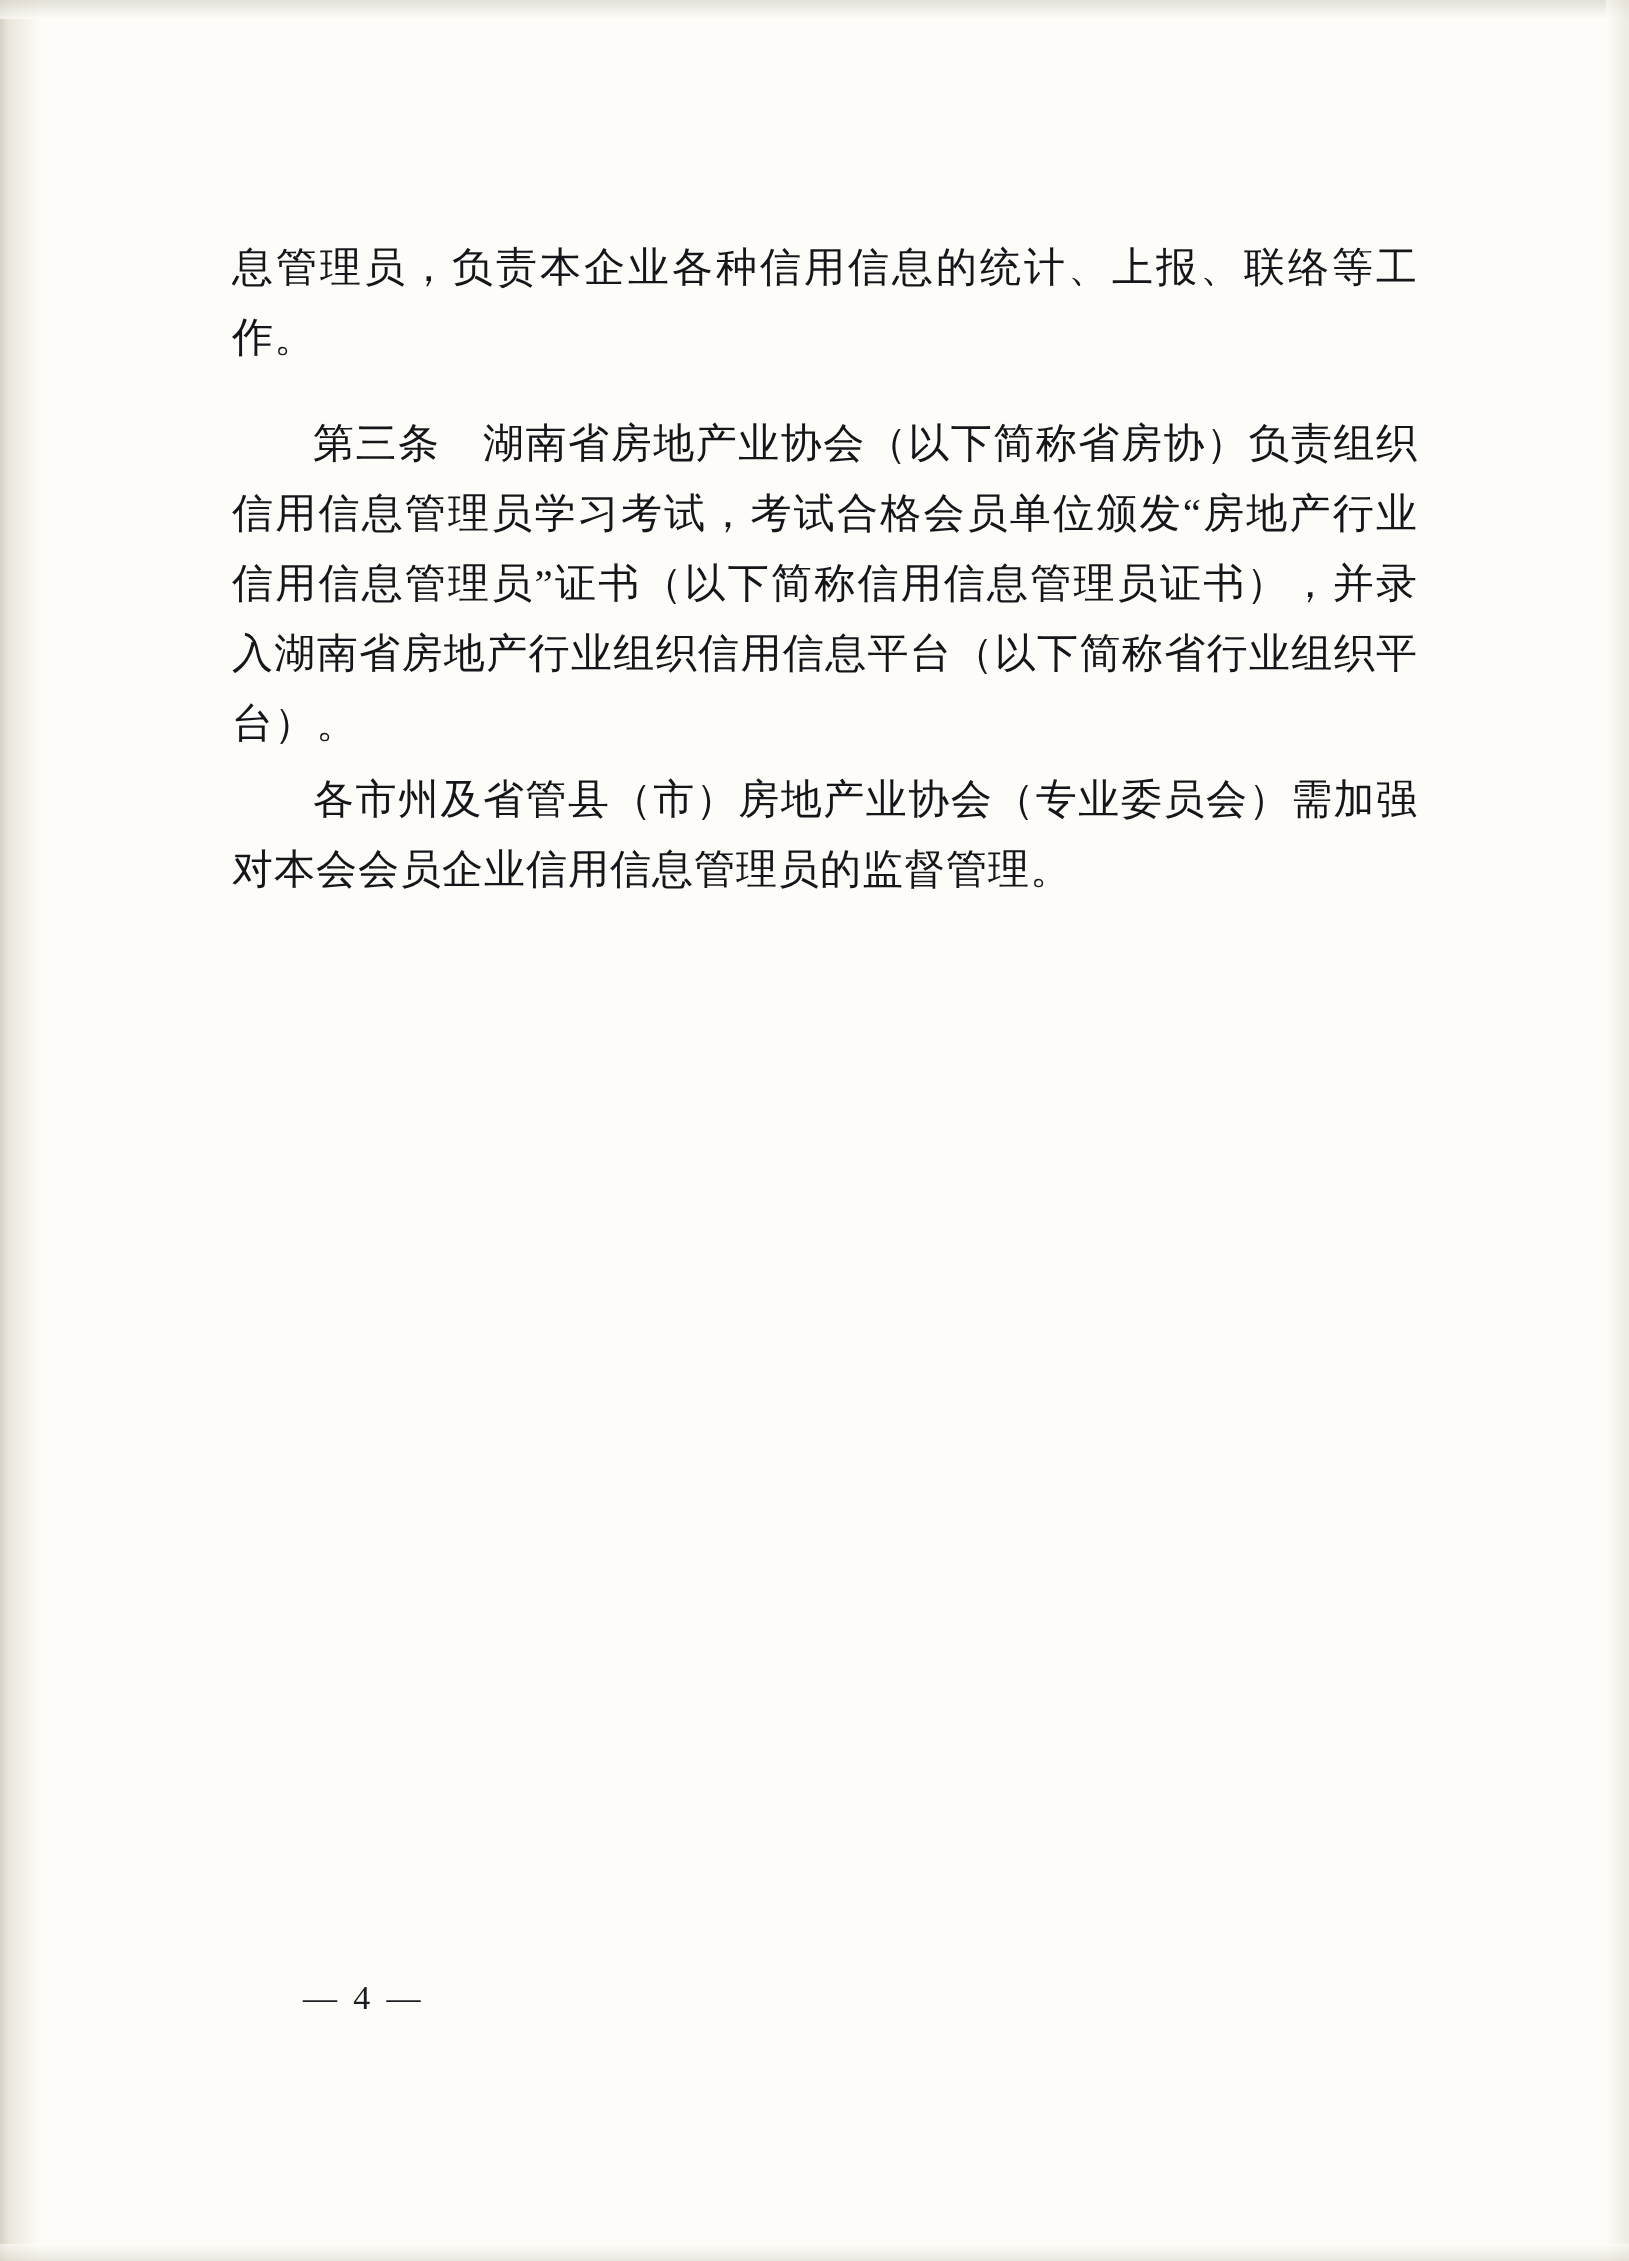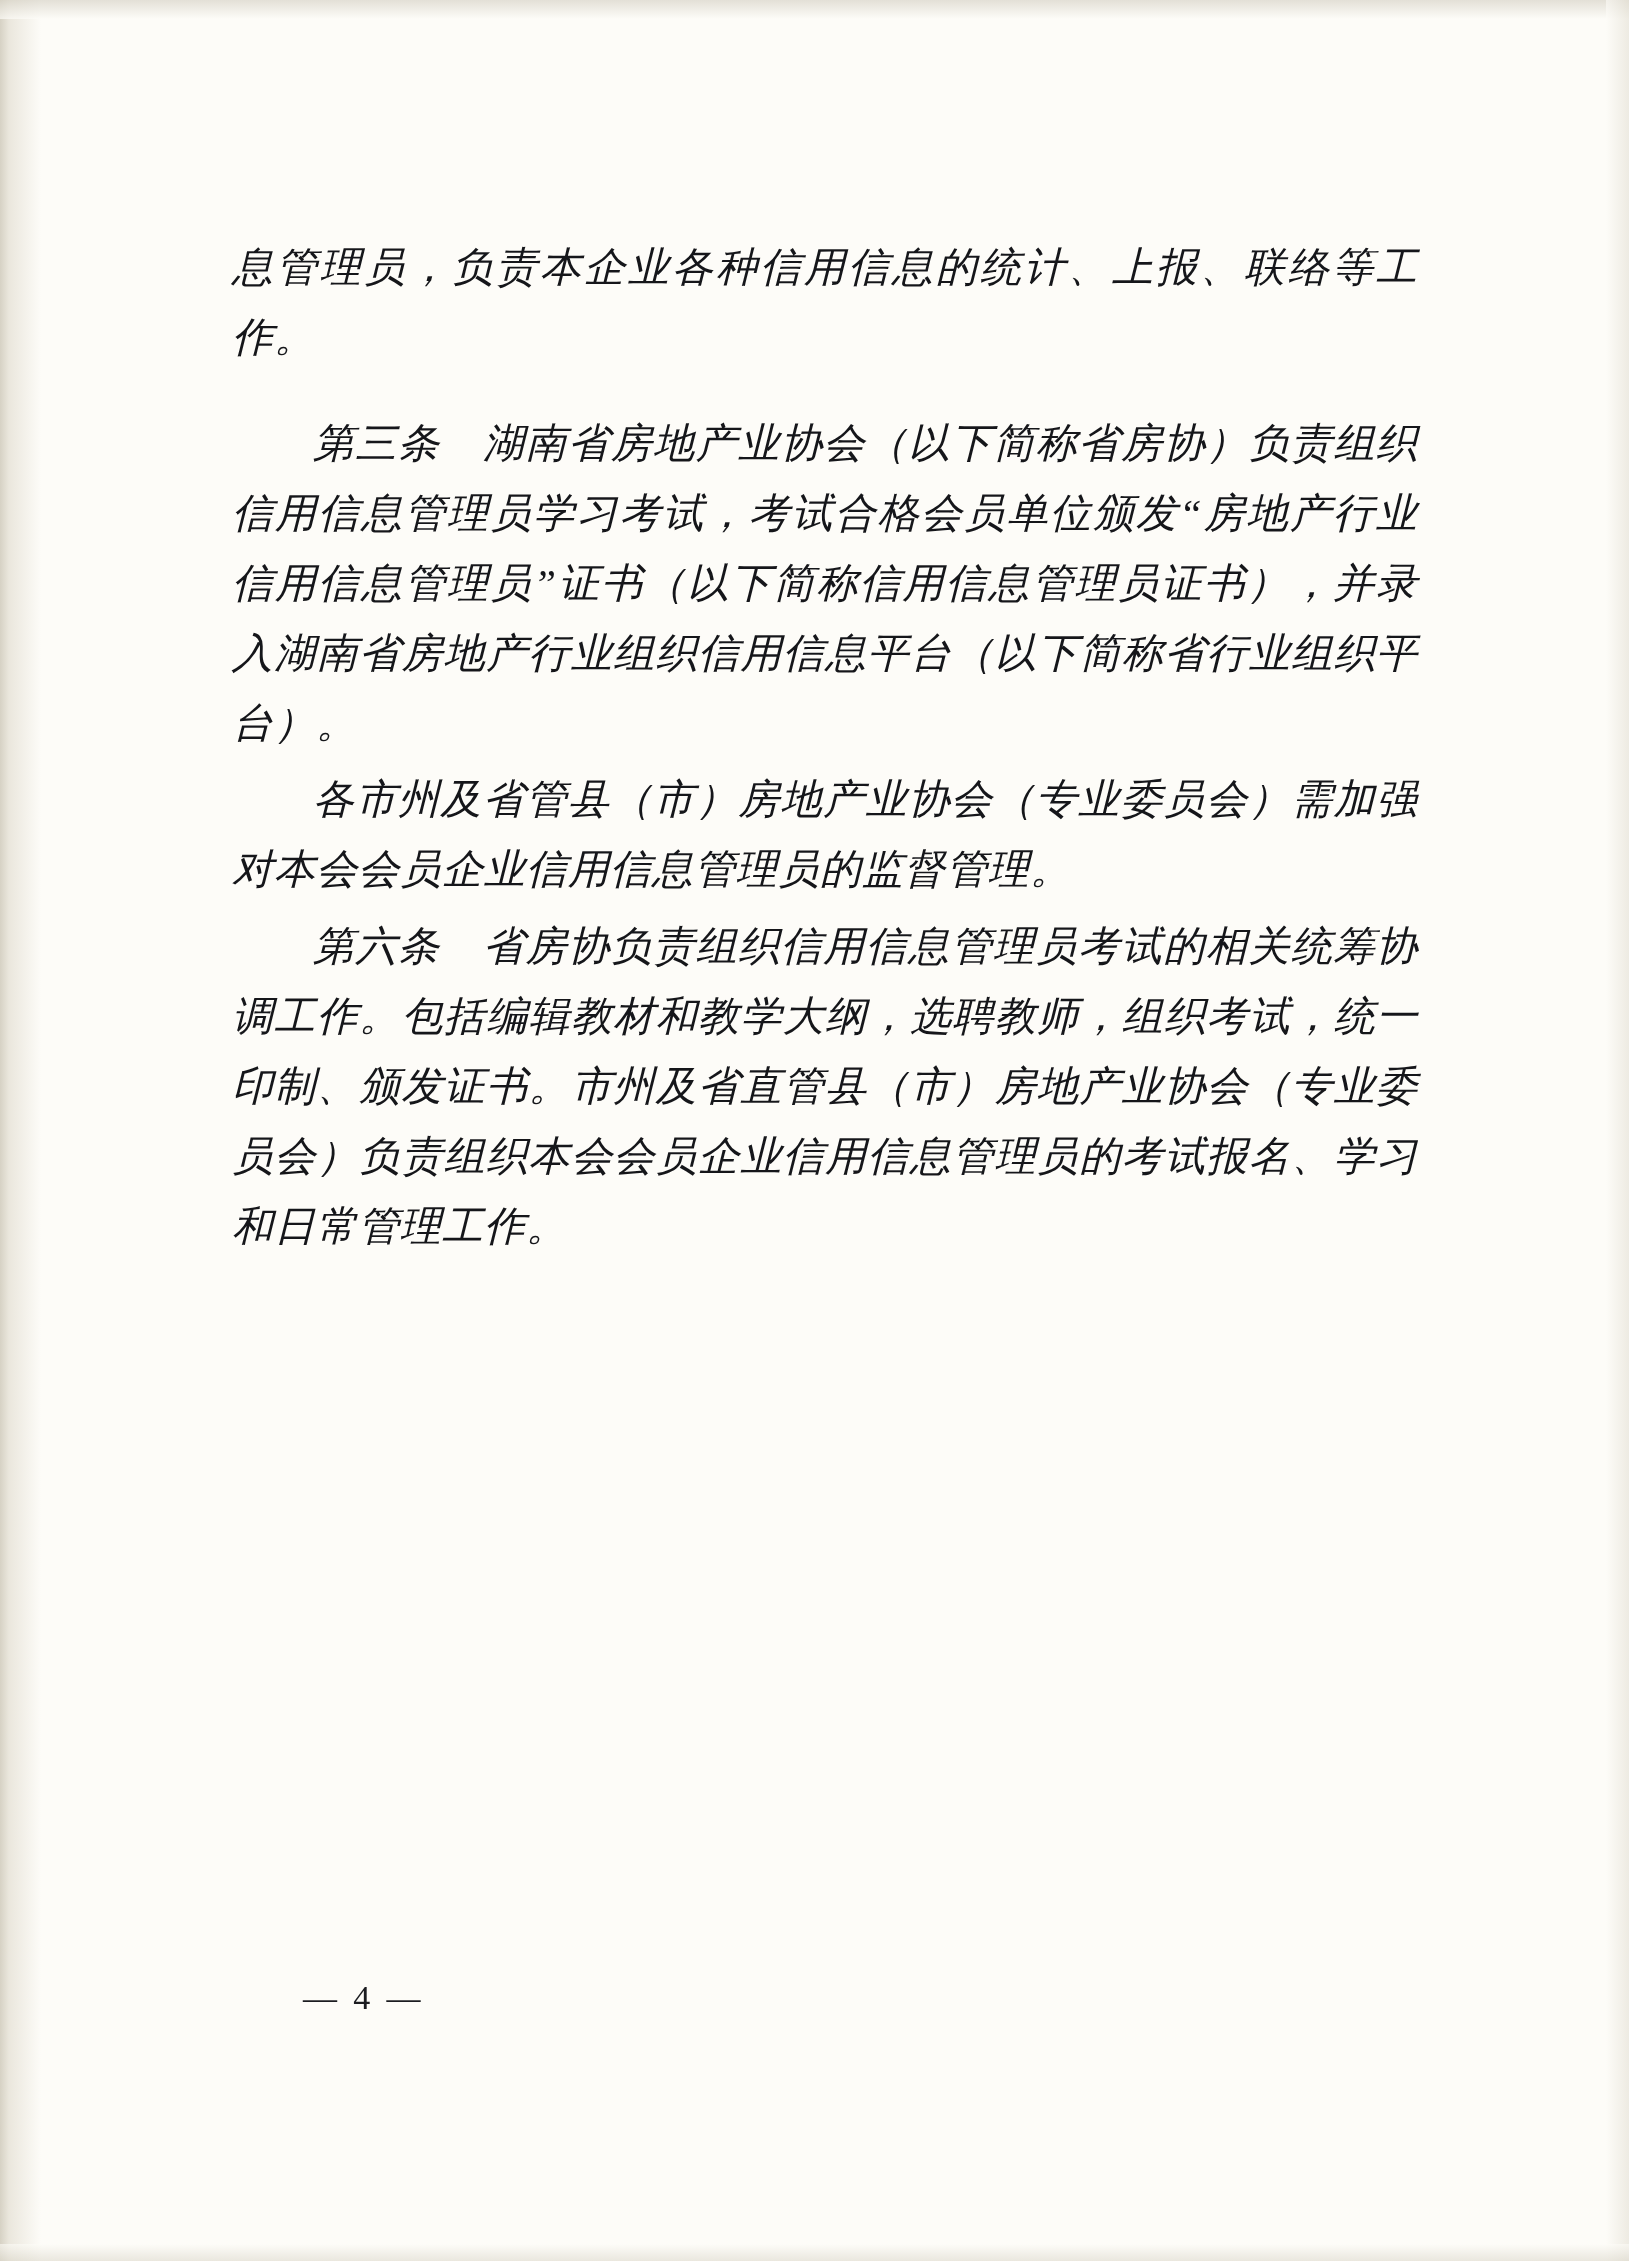--- a/index.html
+++ b/index.html
@@ -59,21 +59,20 @@
 
   .para {
     font-size: 41px;
     line-height: 70px;
     color: #15161a;
     letter-spacing: 1px;
     text-align: justify;
     text-justify: inter-ideograph;
     margin: 0 0 3.9px 0;
     font-family: "Liberation Serif", "DejaVu Serif", serif;
-    font-style: italic;
   }
   .para.indent {
     text-indent: 81px;
   }
   .gap-lg { margin-bottom: 36px; }
   .gap-sm { margin-bottom: 6.4px; }
 
   .page-number {
     position: absolute;
     left: 303px;
@@ -95,18 +94,17 @@
 
   <div class="content">
     <p class="para gap-lg">息管理员，负责本企业各种信用信息的统计、上报、联络等工作。</p>
 
     <p class="para indent gap-sm">第三条　湖南省房地产业协会（以下简称省房协）负责组织信用信息管理员学习考试，考试合格会员单位颁发“房地产行业信用信息管理员”证书（以下简称信用信息管理员证书），并录入湖南省房地产行业组织信用信息平台（以下简称省行业组织平台）。</p>
 
     <p class="para indent gap-sm">各市州及省管县（市）房地产业协会（专业委员会）需加强对本会会员企业信用信息管理员的监督管理。</p>
 
 
 
-    <p class="para indent gap-sm">第六条　省房协负责组织信用信息管理员考试的相关统筹协调工作。包括编辑教材和教学大纲，选聘教师，组织考试，统一印制、颁发证书。市州及省直管县（市）房地产业协会（专业委员会）负责组织本会会员企业信用信息管理员的考试报名、学习和日常管理工作。</p>
   </div>
 
   <div class="page-number">— 4 —</div>
 </div>
 
 
 </body></html>

